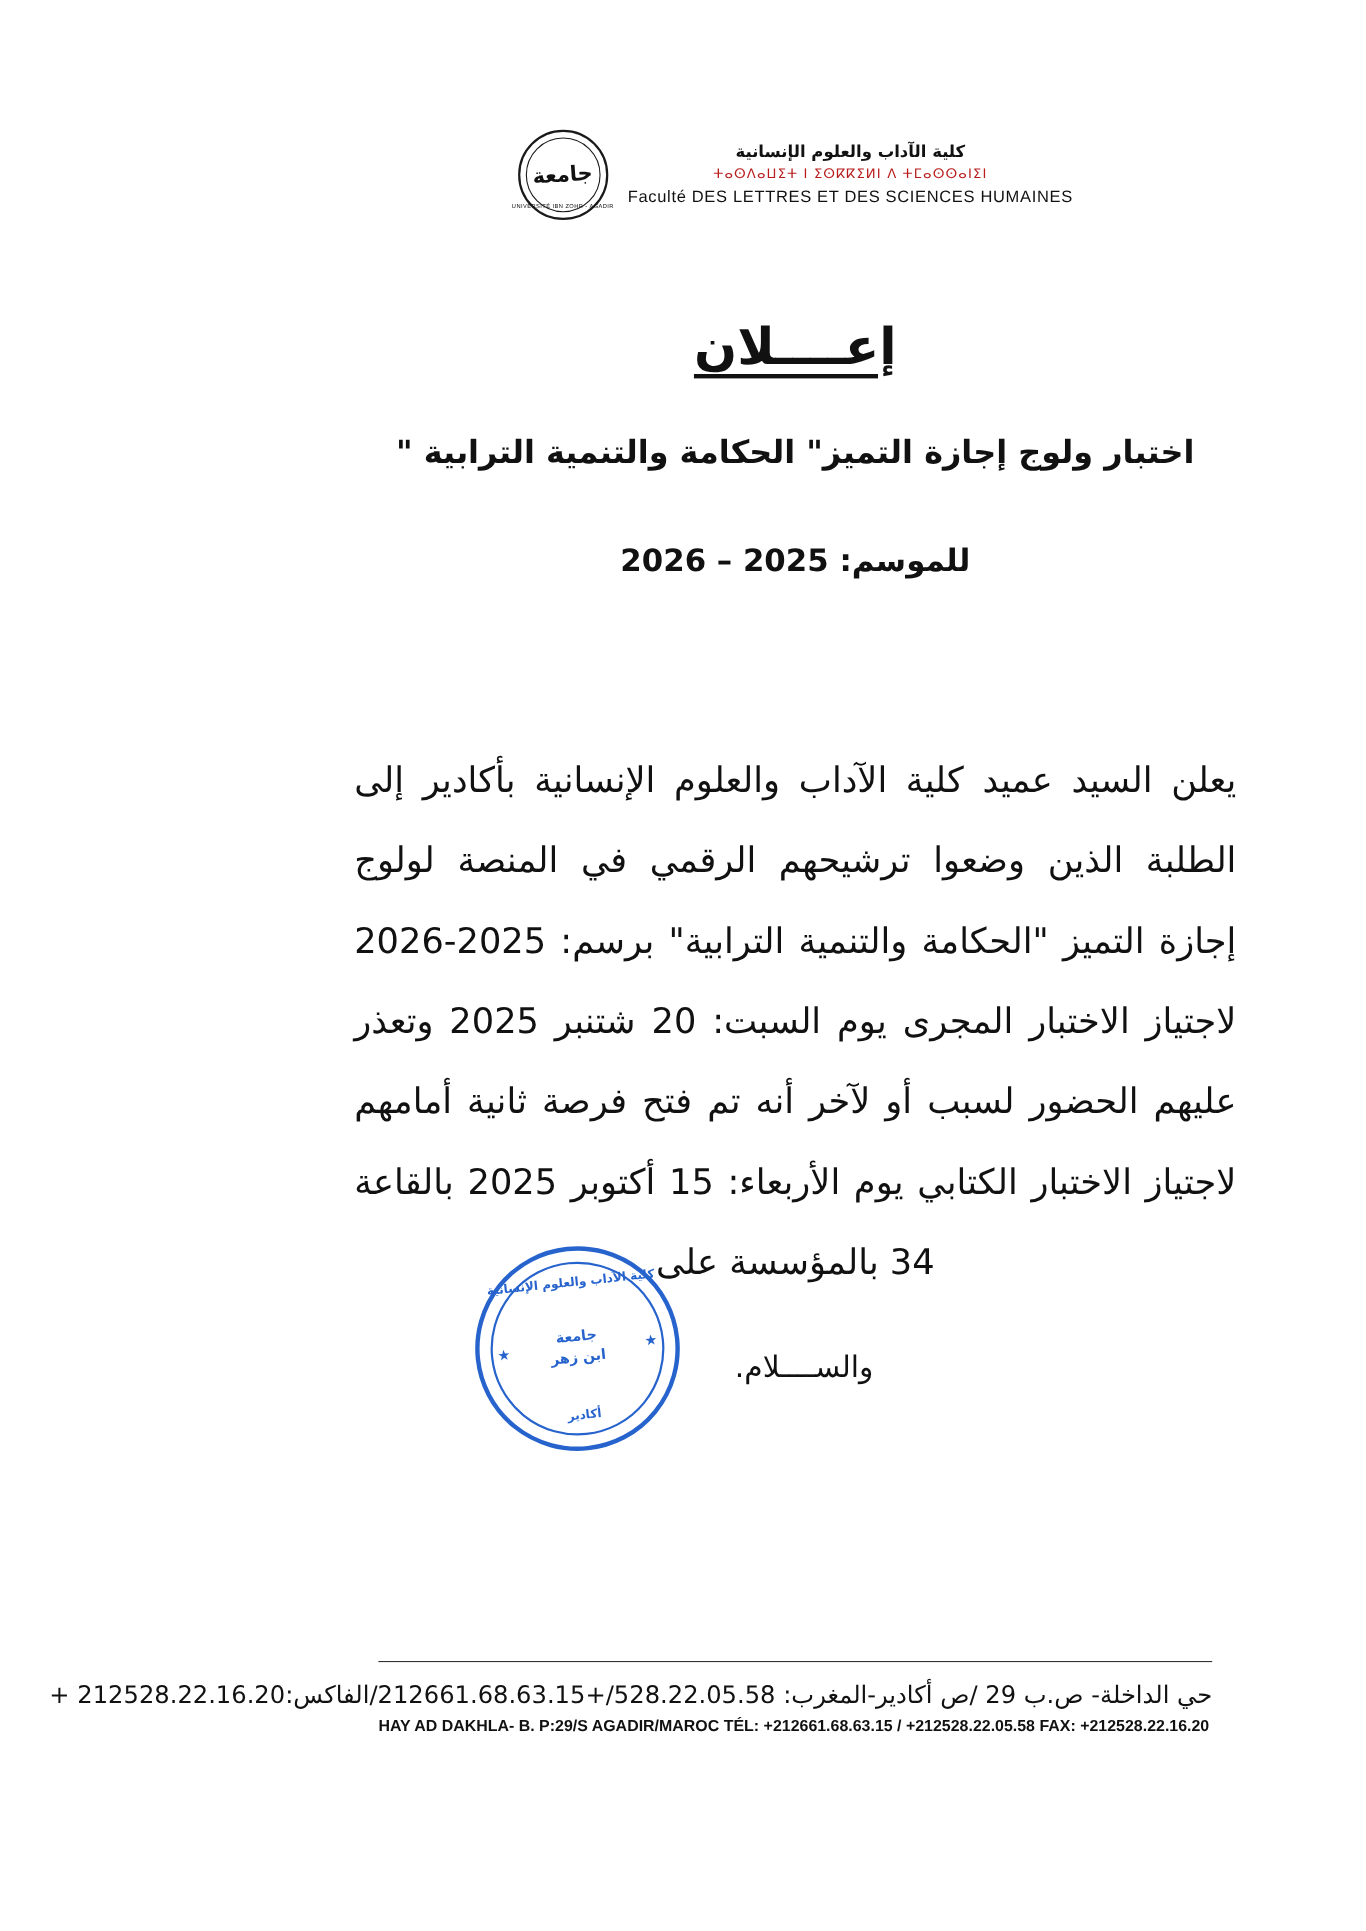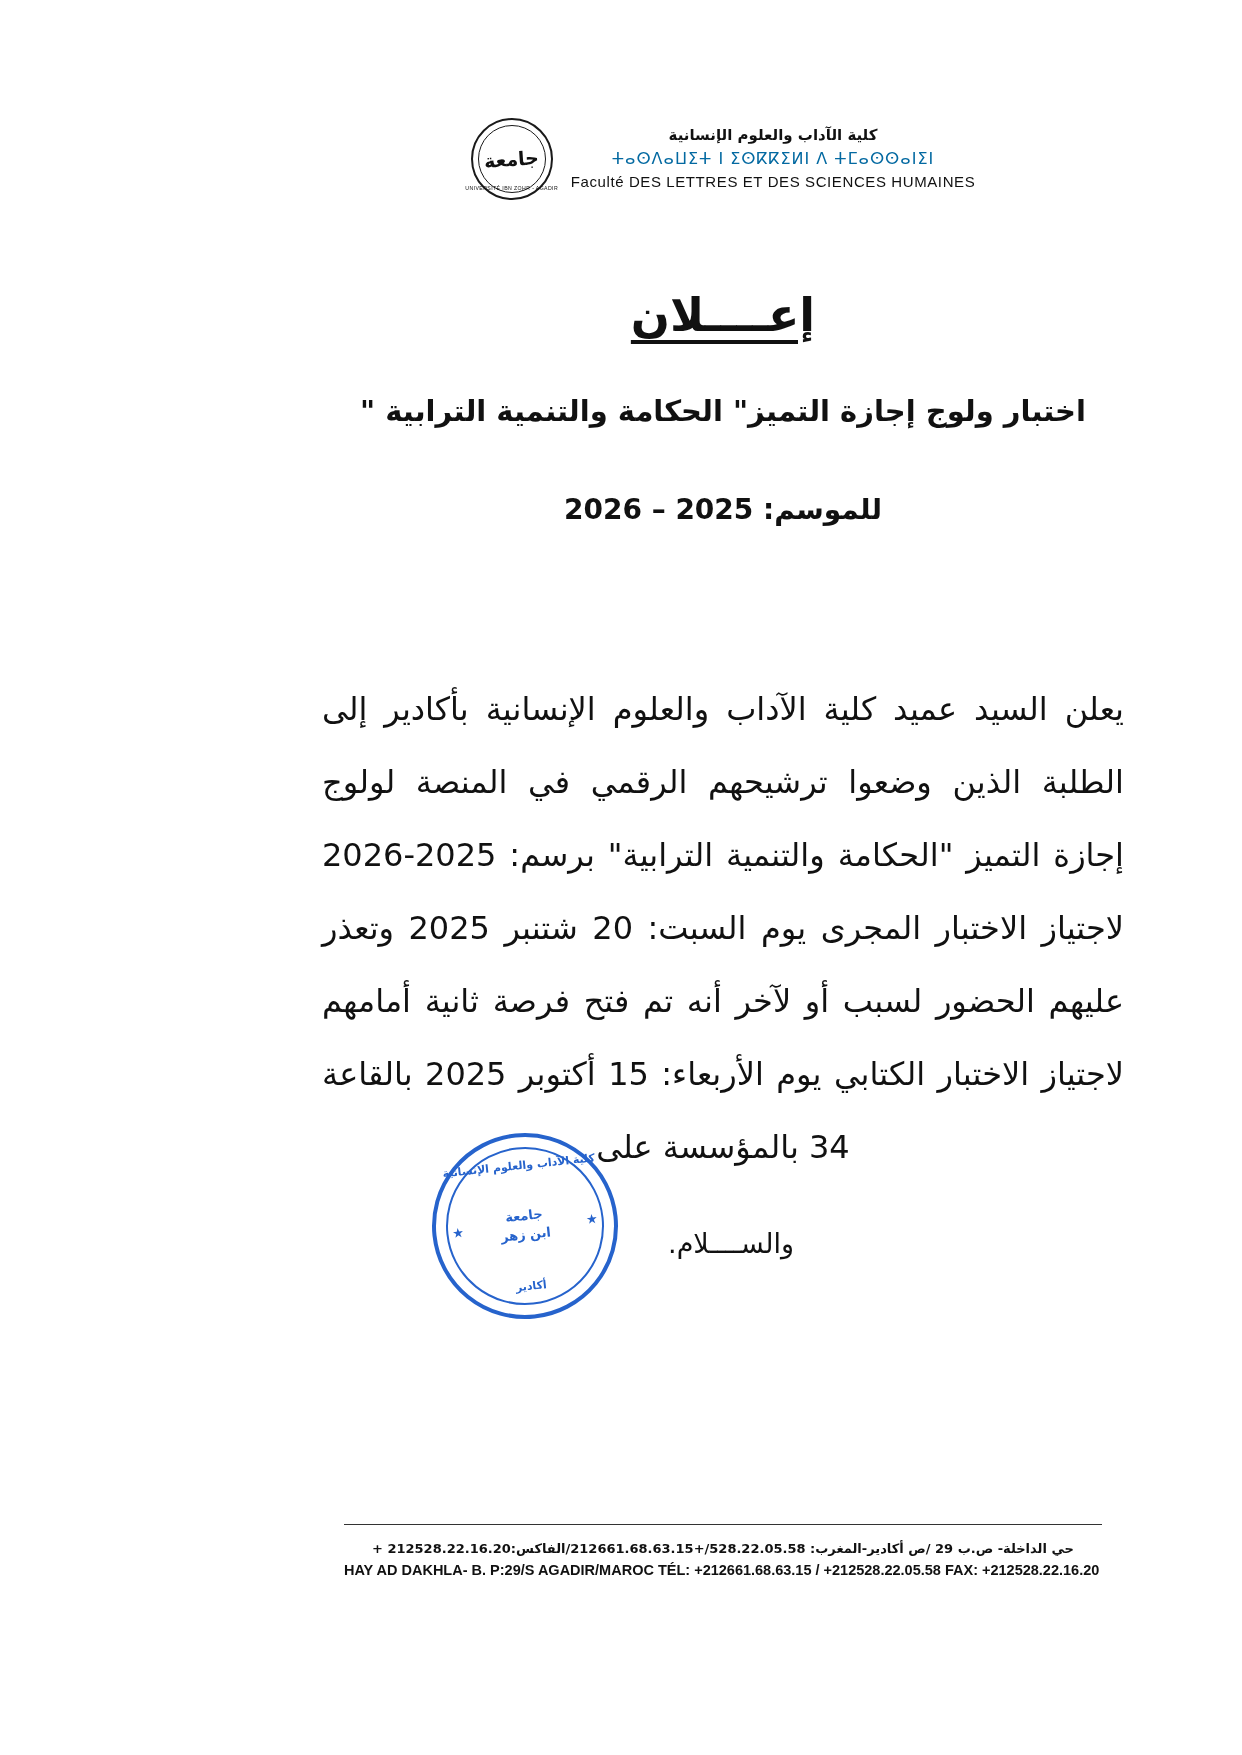--- a/index.html
+++ b/index.html
@@ -43,22 +43,22 @@
     line-height: 1.35;
   }
   .lh-ar {
     font-size: 15px;
     font-weight: bold;
     letter-spacing: 0.5px;
     color: #111;
     white-space: nowrap;
   }
   .lh-tif {
-    font-size: 16px;
-    color: #0369a1;
+    font-size: 12px;
+    color: #b91c1c;
     letter-spacing: 1px;
     white-space: nowrap;
     margin-top: 2px;
   }
   .lh-fr {
     font-size: 15px;
     color: #111;
     letter-spacing: 0.6px;
     white-space: nowrap;
     margin-top: 3px;
@@ -216,22 +216,22 @@
     right: 140px;
     bottom: 225px;
   }
   .footer-rule {
     border-top: 1px solid #333;
     margin-bottom: 14px;
   }
   .footer-ar {
     direction: rtl;
     text-align: center;
-    font-size: 13px;
-    font-weight: bold;
+    font-size: 22px;
+    font-weight: normal;
     color: #111;
     line-height: 1.5;
     white-space: nowrap;
   }
   .footer-fr {
     direction: ltr;
     text-align: left;
     font-size: 14.5px;
     font-weight: bold;
     color: #111;

